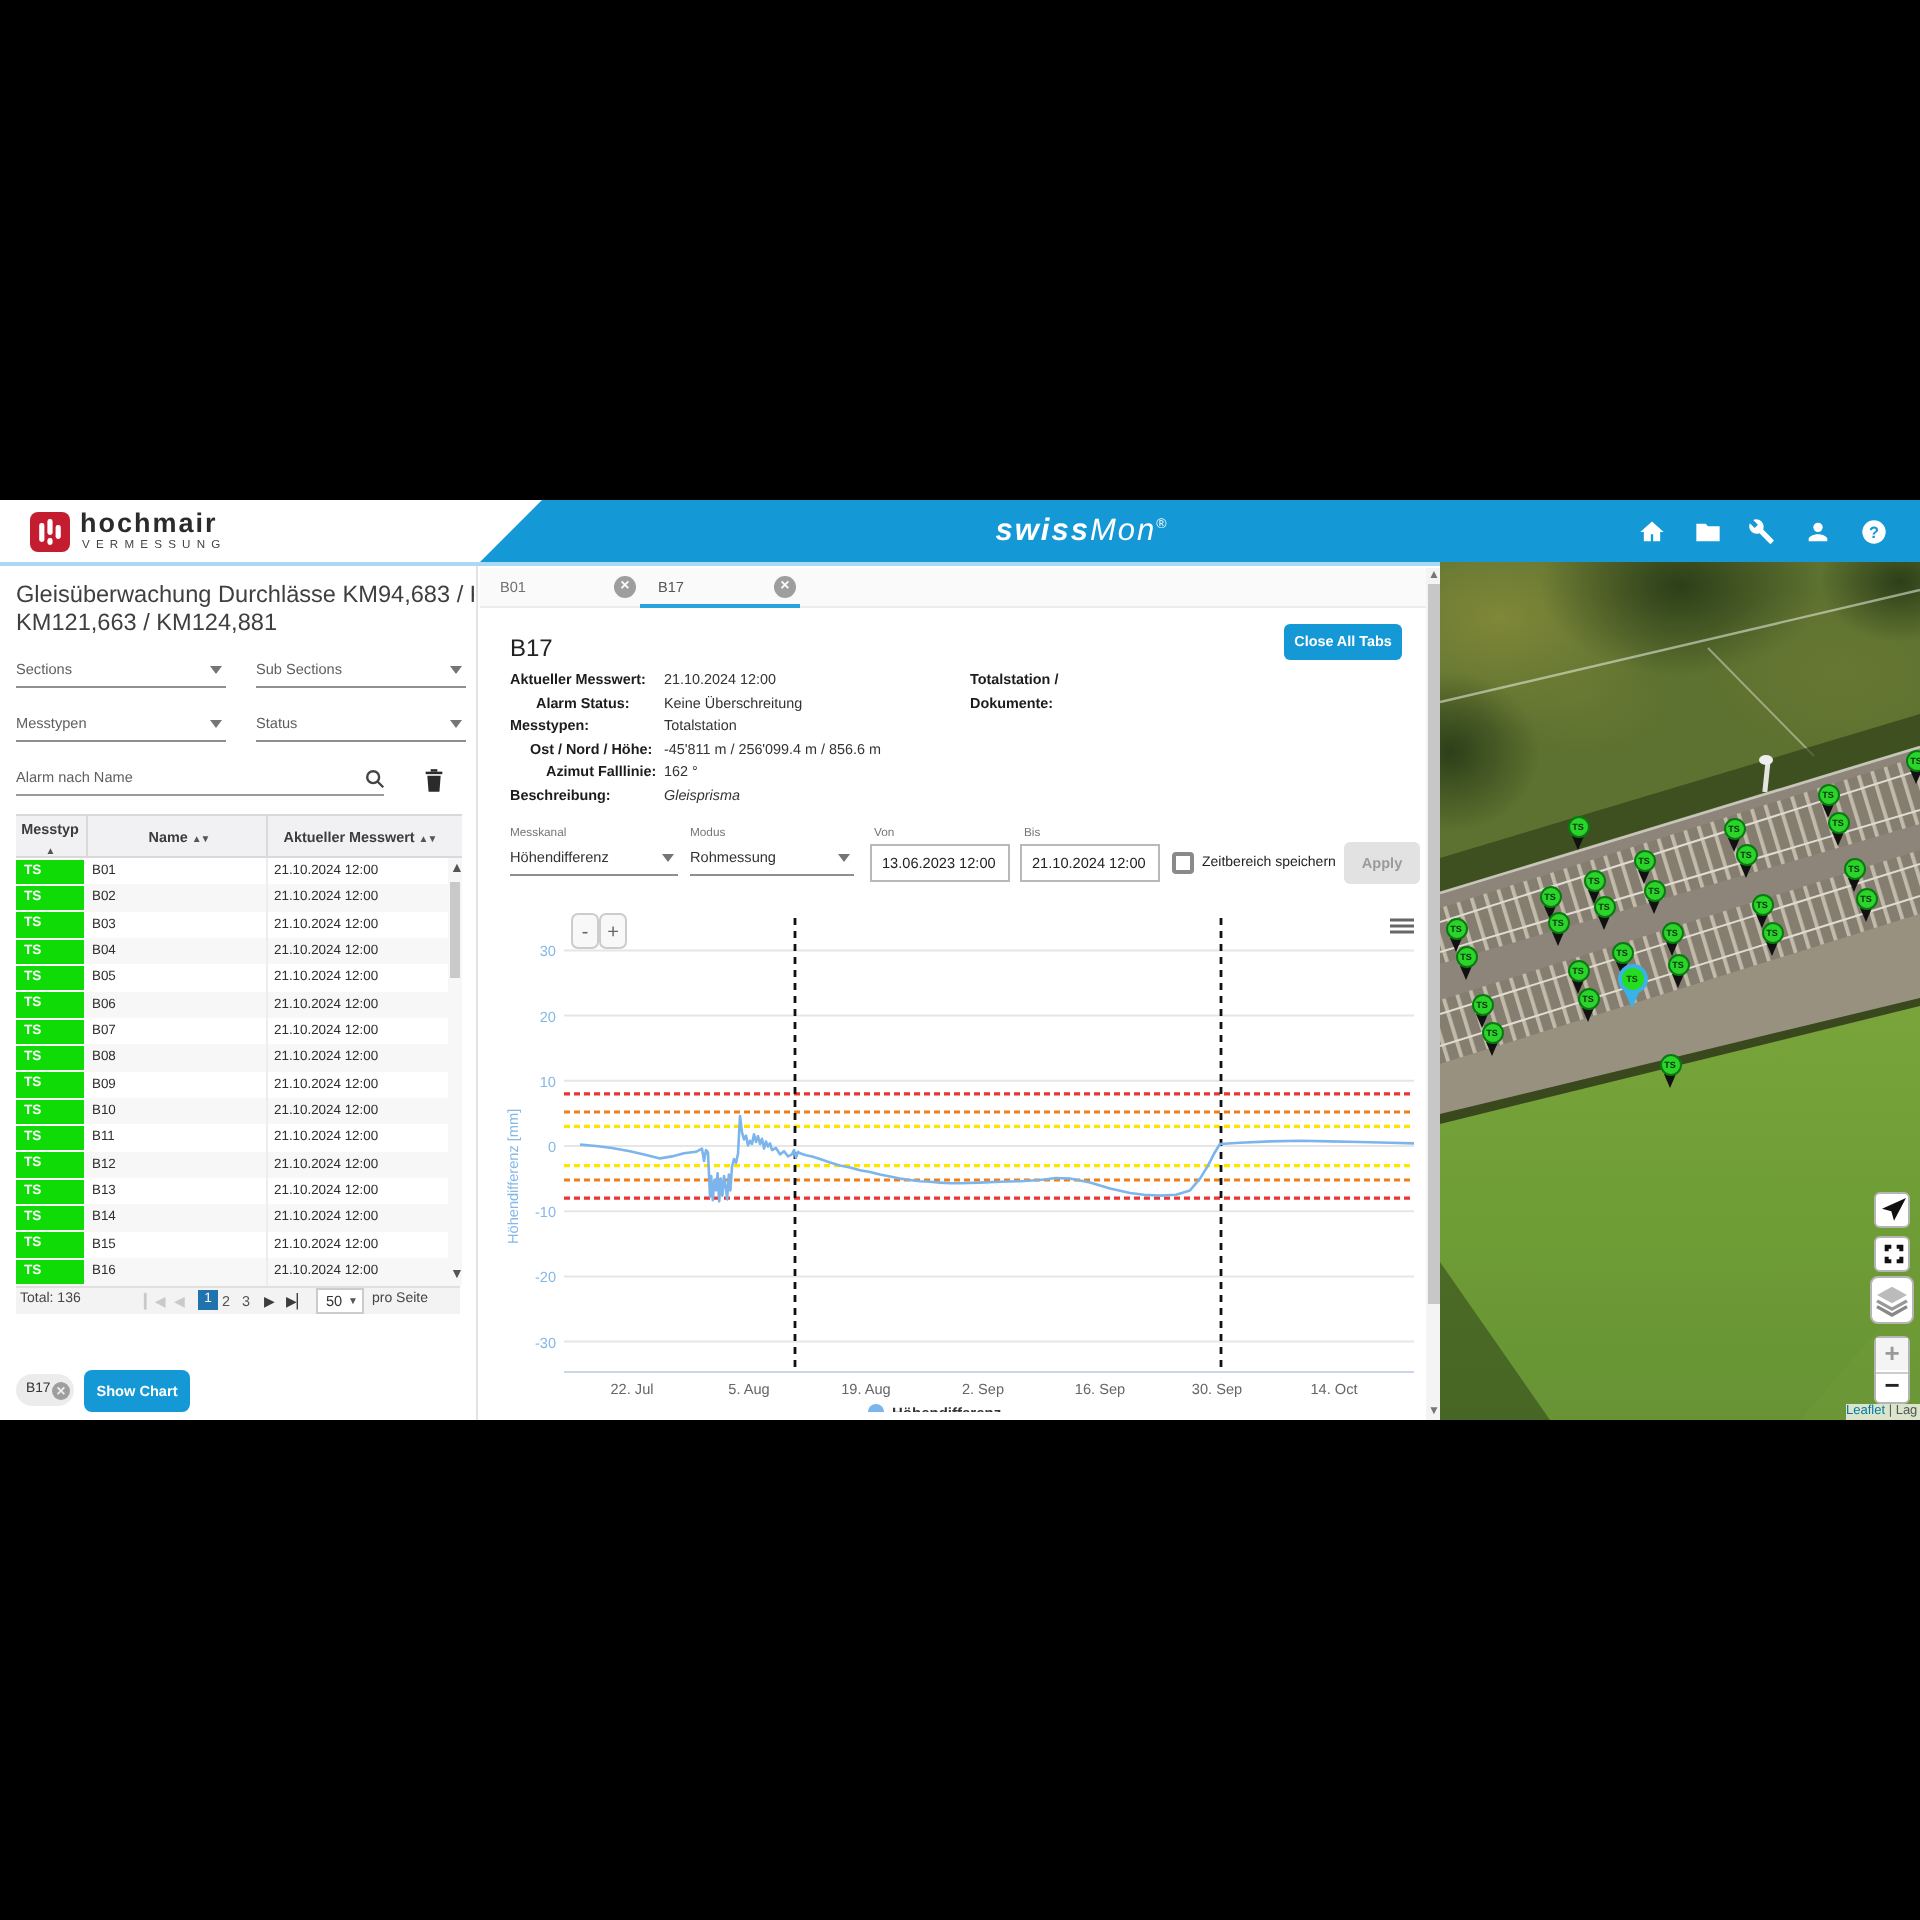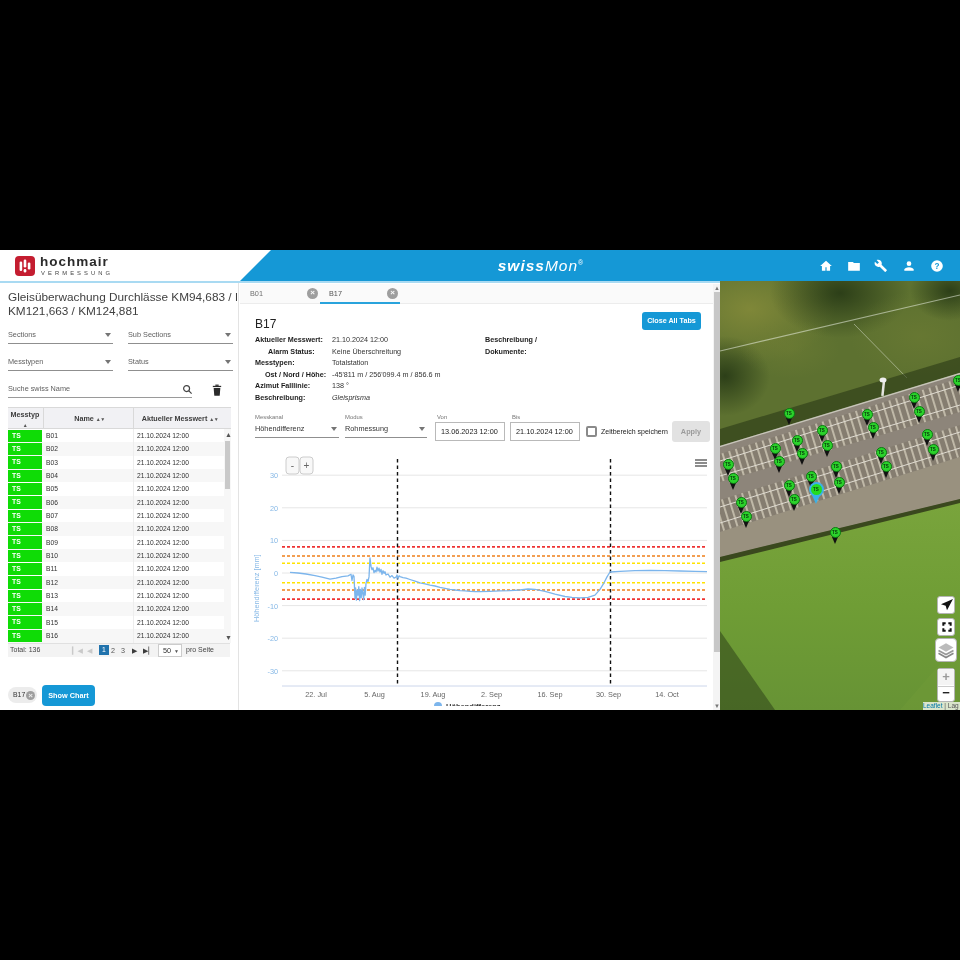--- a/index.html
+++ b/index.html
@@ -88,21 +88,21 @@
     </div>
   </div>
   <div id="hdrline"></div>
 
   <div id="side">
     <div id="stitle">Gleisüberwachung Durchlässe KM94,683 / K<br>KM121,663 / KM124,881</div>
     <div class="sel" style="left:8px; top:42.5px; width:105px;">Sections<span class="car"></span></div>
     <div class="sel" style="left:128px; top:42.5px; width:105px;">Sub Sections<span class="car"></span></div>
     <div class="sel" style="left:8px; top:69.5px; width:105px;">Messtypen<span class="car"></span></div>
     <div class="sel" style="left:128px; top:69.5px; width:105px;">Status<span class="car"></span></div>
-    <div class="sel" style="left:8px; top:97px; width:184px; border-bottom-color:#9a9a9a;">Suche swiss Name</div>
+    <div class="sel" style="left:8px; top:97px; width:184px; border-bottom-color:#9a9a9a;">Alarm nach Name</div>
     <svg class="abs" style="left:182px; top:101px;" width="11" height="11" viewBox="0 0 24 24" fill="none" stroke="#444" stroke-width="2.6">
         <circle cx="10" cy="10" r="6.5"></circle>
         <line x1="15" y1="15" x2="21" y2="21"></line>
       </svg>
     <svg class="abs" style="left:212px; top:101px;" width="10" height="12" viewBox="0 0 24 28" fill="#2b2b2b">
         <path d="M4 9h16l-1.5 19h-13z"></path>
         <rect x="2" y="4" width="20" height="3"></rect>
         <rect x="8" y="1" width="8" height="3"></rect>
       </svg>
     <div id="tbl">
@@ -249,25 +249,25 @@
       <div class="abs" style="left:15px; top:34px; font-size:12px; color:#222;">B17</div>
       <div class="abs" style="left:402px; top:29px; width:59px; height:18px; background:#1598d6; border-radius:3px; color:#fff; font-size:7.2px; font-weight:bold; text-align:center; line-height:18px; white-space:nowrap;">Close All Tabs</div>
       <div class="blab" style="position:absolute; left:15px; top:52px;text-align:right;">Aktueller Messwert:</div>
         <div class="bval" style="position:absolute; left:92px; top:52px;">21.10.2024 12:00</div>
       <div class="blab" style="position:absolute; left:28px; top:63.5px;">Alarm Status:</div>
         <div class="bval" style="position:absolute; left:92px; top:63.5px;">Keine Überschreitung</div>
       <div class="blab" style="position:absolute; left:15px; top:75px;">Messtypen:</div>
         <div class="bval" style="position:absolute; left:92px; top:75px;">Totalstation</div>
       <div class="blab" style="position:absolute; left:15px; top:86.5px;margin-left:10px;">Ost / Nord / Höhe:</div>
         <div class="bval" style="position:absolute; left:92px; top:86.5px;">-45'811 m / 256'099.4 m / 856.6 m</div>
-      <div class="blab" style="position:absolute; left:15px; top:98px;">Azimut Falllinie:</div>
-        <div class="bval" style="position:absolute; left:92px; top:98px;">138 °</div>
+      <div class="blab" style="position:absolute; left:33px; top:98px;">Azimut Falllinie:</div>
+        <div class="bval" style="position:absolute; left:92px; top:98px;">162 °</div>
       <div class="blab" style="position:absolute; left:15px; top:109.5px;">Beschreibung:</div>
         <div class="bval" style="position:absolute; left:92px; top:109.5px;font-style:italic;">Gleisprisma</div>
-      <div class="blab" style="position:absolute; left:245px; top:52px;">Beschreibung /</div>
+      <div class="blab" style="position:absolute; left:245px; top:52px;">Totalstation /</div>
       <div class="blab" style="position:absolute; left:245px; top:63.5px;">Dokumente:</div>
       <div class="lbl9" style="position:absolute; left:15px; top:131px;">Messkanal</div>
       <div class="sel" style="left:15px; top:137px; width:84px; color:#333; font-size:7.3px;">Höhendifferenz<span class="car"></span></div>
       <div class="lbl9" style="position:absolute; left:105px; top:131px;">Modus</div>
       <div class="sel" style="left:105px; top:137px; width:82px; color:#333; font-size:7.3px;">Rohmessung<span class="car"></span></div>
       <div class="lbl9" style="position:absolute; left:197px; top:131px;">Von</div>
       <div class="abs" style="left:195px; top:139px; width:70px; height:19px; border:1px solid #b9b9b9; font-size:7.3px; color:#222; line-height:17px; padding-left:5px; white-space:nowrap;">13.06.2023 12:00</div>
       <div class="lbl9" style="position:absolute; left:272px; top:131px;">Bis</div>
       <div class="abs" style="left:270px; top:139px; width:70px; height:19px; border:1px solid #b9b9b9; font-size:7.3px; color:#222; line-height:17px; padding-left:5px; white-space:nowrap;">21.10.2024 12:00</div>
       <div class="abs" style="left:346px; top:143px; width:11px; height:11px; border:2px solid #8a8a8a; border-radius:2px;"></div>

